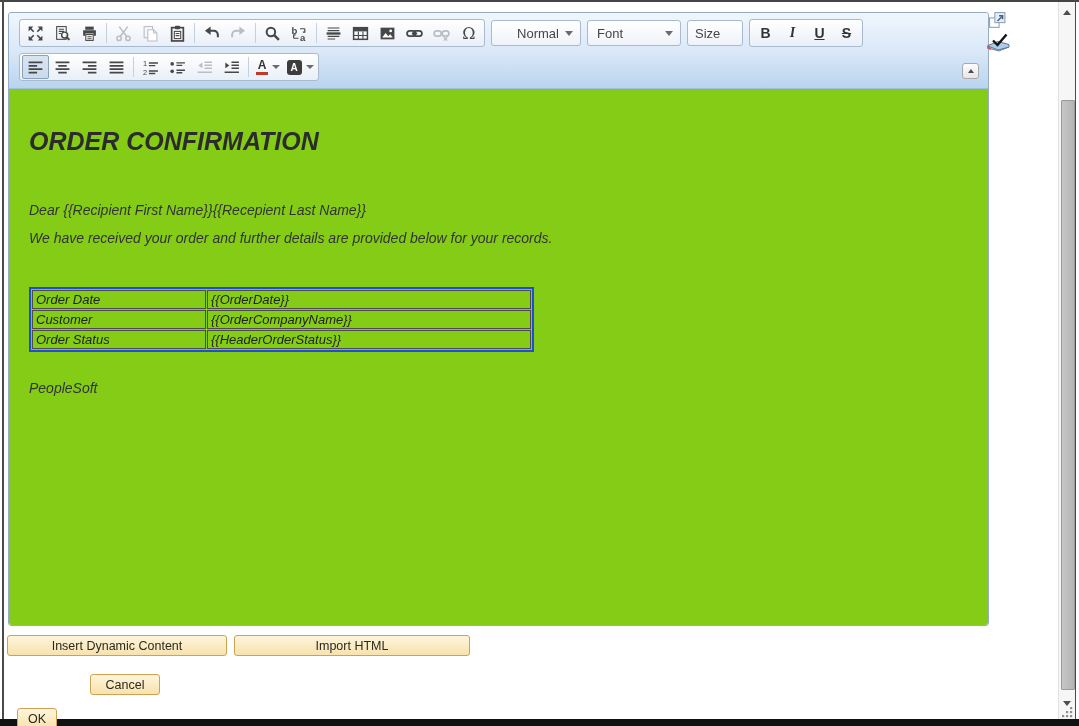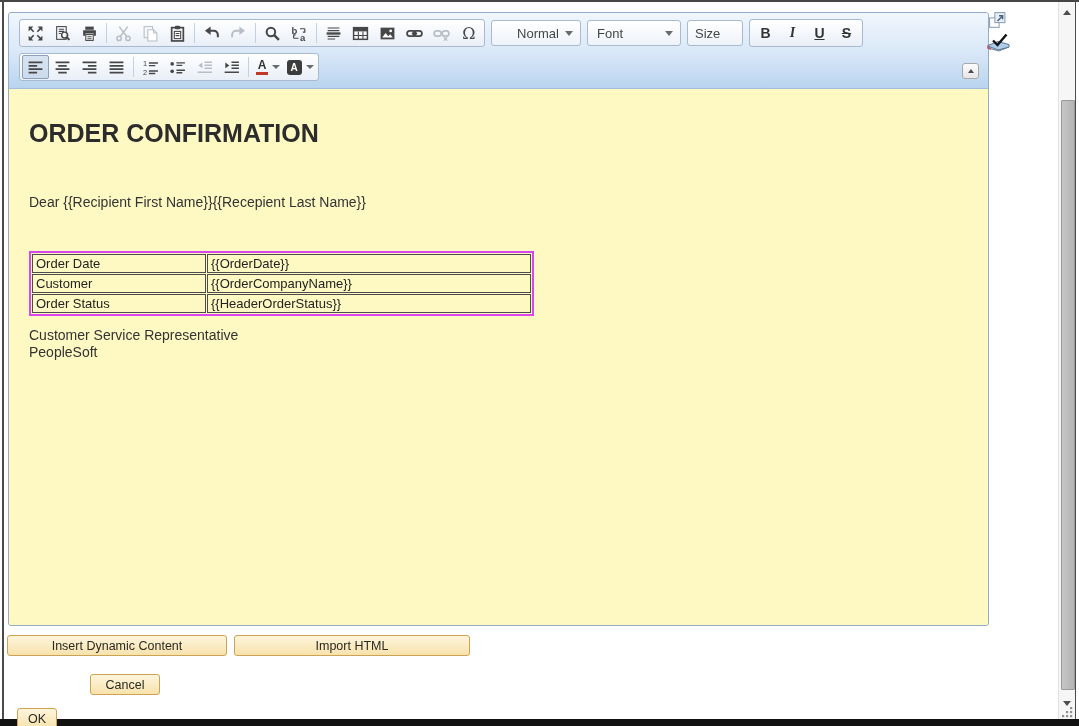--- a/index.html
+++ b/index.html
@@ -44,26 +44,26 @@
   
   .color-btn{width:32px;height:24px;display:inline-flex;align-items:center;justify-content:center;gap:3px;}
   .tc-stack{display:flex;flex-direction:column;align-items:center;line-height:1;}
   .tc-A{font-size:12px;font-weight:bold;color:#333;}
   .tc-bar{width:12px;height:3px;background:#c0392b;margin-top:1px;}
   .bc-box{width:15px;height:15px;background:#3d3d3d;border-radius:3px;color:#fff;font-size:10px;font-weight:bold;display:flex;align-items:center;justify-content:center;}
   #collapse-btn{position:absolute;right:9px;top:50px;width:17px;height:16px;background:linear-gradient(#fdfdfd,#e6e6e6);border:1px solid #a8a8a8;border-radius:3px;display:flex;align-items:center;justify-content:center;box-sizing:border-box;}
   #collapse-btn .tri-up{border-left-width:3.5px;border-right-width:3.5px;border-bottom-width:4.5px;}
 
   
-  #canvas{position:absolute;left:0;top:76px;right:0;bottom:0;background:#fef9c3;overflow:hidden;border-radius:0 0 3px 3px;padding:8px 20px;box-sizing:border-box;color:#333;}
+  #canvas{position:absolute;left:0;top:76px;right:0;bottom:0;background:#84cc16;overflow:hidden;border-radius:0 0 3px 3px;padding:16px 20px;box-sizing:border-box;color:#333;font-style:italic;}
   #doc-heading{margin:22px 0 0 0;font-size:25px;font-weight:bold;color:#2c2c2c;}
   .para{font-size:14px;line-height:17px;margin:0;}
   #doc-greeting{margin-top:46px;}
   #doc-intro{margin-top:11px;}
-  #order-table{margin-top:40px;border-collapse:separate;border-spacing:1px;border:2px solid #d946ef;}
+  #order-table{margin-top:40px;border-collapse:separate;border-spacing:1px;border:2px solid #1d4ed8;}
   #order-table td{border:1px solid #4c4c4c;font-size:13px;color:#222;padding:1px 3px;height:15px;vertical-align:middle;}
   #order-table td.c1{width:166px;}
   #order-table td.c2{width:316px;}
   #doc-closing{margin-top:41px;}
   #doc-signature{margin-top:11px;}
 
   
   #new-window-btn{position:absolute;left:988px;top:11px;width:19px;height:18px;}
   #spellcheck-btn{position:absolute;left:984px;top:29px;width:28px;height:26px;}
 
@@ -299,38 +299,39 @@
           </div>
       </div>
       <div id="collapse-btn">
           <span class="tri-up"></span>
         </div>
     </div>
 
     <div id="canvas">
       <h1 id="doc-heading">ORDER CONFIRMATION</h1>
       <p id="doc-greeting" class="para">Dear {{Recipient First Name}}{{Recepient Last Name}}</p>
+      <p id="doc-intro" class="para">We have received your order and further details are provided below for your records.</p>
       <table id="order-table">
         <tbody id="order-table-body">
             <tr>
               <td class="c1">Order Date</td>
               <td class="c2">{{OrderDate}}</td>
             </tr>
             <tr>
               <td class="c1">Customer</td>
               <td class="c2">{{OrderCompanyName}}</td>
             </tr>
             <tr>
               <td class="c1">Order Status</td>
               <td class="c2">{{HeaderOrderStatus}}</td>
             </tr>
           </tbody>
       </table>
       <p id="doc-signature" class="para">
-        <span>Customer Service Representative</span><br>
+        <br>
         <span>PeopleSoft</span>
       </p>
     </div>
   </div>
 
   <div id="new-window-btn">
     <svg viewBox="0 0 18 18">
       <rect x="1.5" y="6.5" width="9" height="9" fill="#ffffff" stroke="#8aa0b8"></rect>
       <rect x="6.5" y="1.5" width="9.5" height="9.5" fill="#e6eff9" stroke="#8aa0b8"></rect>
       <path d="M9 9.5 13.5 5" stroke="#46627f" stroke-width="1.4" fill="none"></path>

